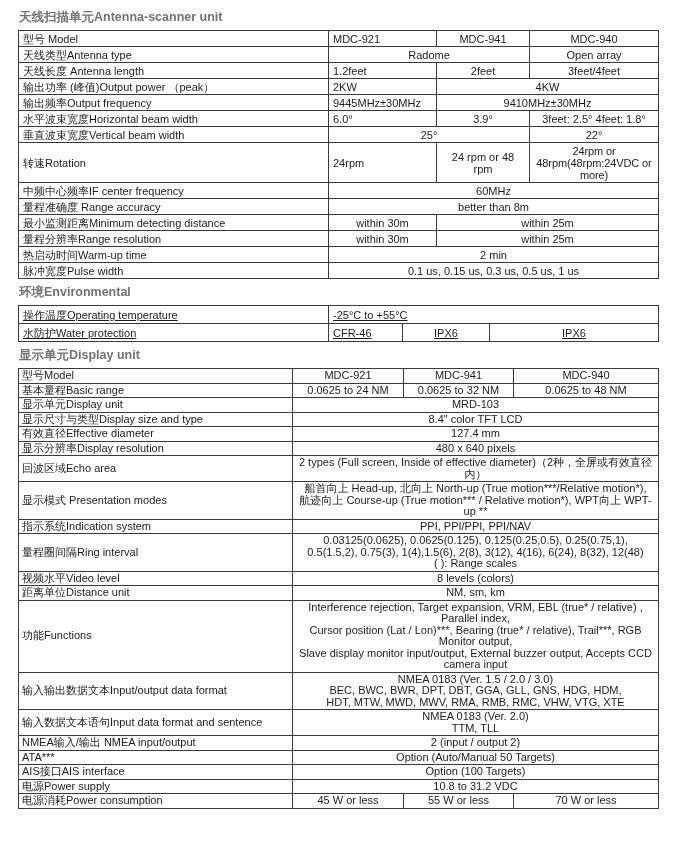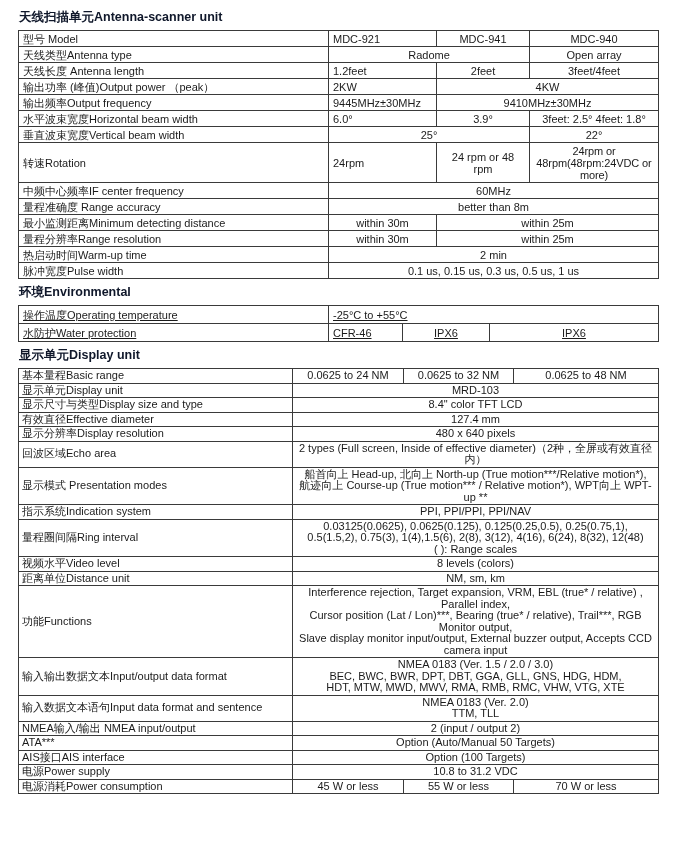--- a/index.html
+++ b/index.html
@@ -1,18 +1,18 @@
 <!DOCTYPE html>
 <html><head>
 <meta charset="utf-8">
 <style>
   html,body{margin:0;padding:0;background:#ffffff;}
   body{font-family:"Liberation Sans","DejaVu Sans",sans-serif;color:#1b1b1b;}
   .page{width:680px;height:858px;box-sizing:border-box;padding:4px 22px 0 18px;background:#fff;overflow:hidden;}
-  h2.sec{font-size:12.5px;font-weight:700;margin:5px 0 4px 1px;color:#0f172a;}
+  h2.sec{font-size:12.5px;font-weight:700;margin:5px 0 4px 1px;color:#737373;}
   table.spec{border-collapse:collapse;width:640px;table-layout:fixed;padding-left:12px;}
   table.spec td{border:1px solid #3a3a3a;font-size:11px;line-height:12px;padding:1.5px 4px;vertical-align:middle;overflow:hidden;}
   table.tB td{padding:1px 3px;line-height:11.5px;}
   table.tE td{padding:2.5px 4px;text-decoration:underline;}
   td.lbl{text-align:left;padding-left:9px;}
   td.val{text-align:center;white-space:pre-line;}
   td.left{text-align:left;padding-left:10px;}
   .f10{font-size:10px;line-height:11.5px;margin-top:48px;}
   .f95{font-size:9.4px;line-height:11.5px;}
   .f85{font-size:8.4px;line-height:11px;margin-top:36px;}
@@ -130,20 +130,26 @@
   <h2 class="sec">显示单元Display unit</h2>
   <table class="spec tB">
     <colgroup>
         <col style="width:274px">
         <col style="width:111px">
         <col style="width:110px">
         <col style="width:145px">
       </colgroup>
   <tbody>
         <tr>
+          <td class="lbl">型号Model</td>
+          <td class="val">MDC-921</td>
+          <td class="val">MDC-941</td>
+          <td class="val">MDC-940</td>
+        </tr>
+        <tr>
           <td class="lbl">基本量程Basic range</td>
           <td class="val">0.0625 to 24 NM</td>
           <td class="val">0.0625 to 32 NM</td>
           <td class="val">0.0625 to 48 NM</td>
         </tr>
         <tr>
           <td class="lbl">显示单元Display unit</td>
           <td class="val" colspan="3">MRD-103</td>
         </tr>
         <tr>

